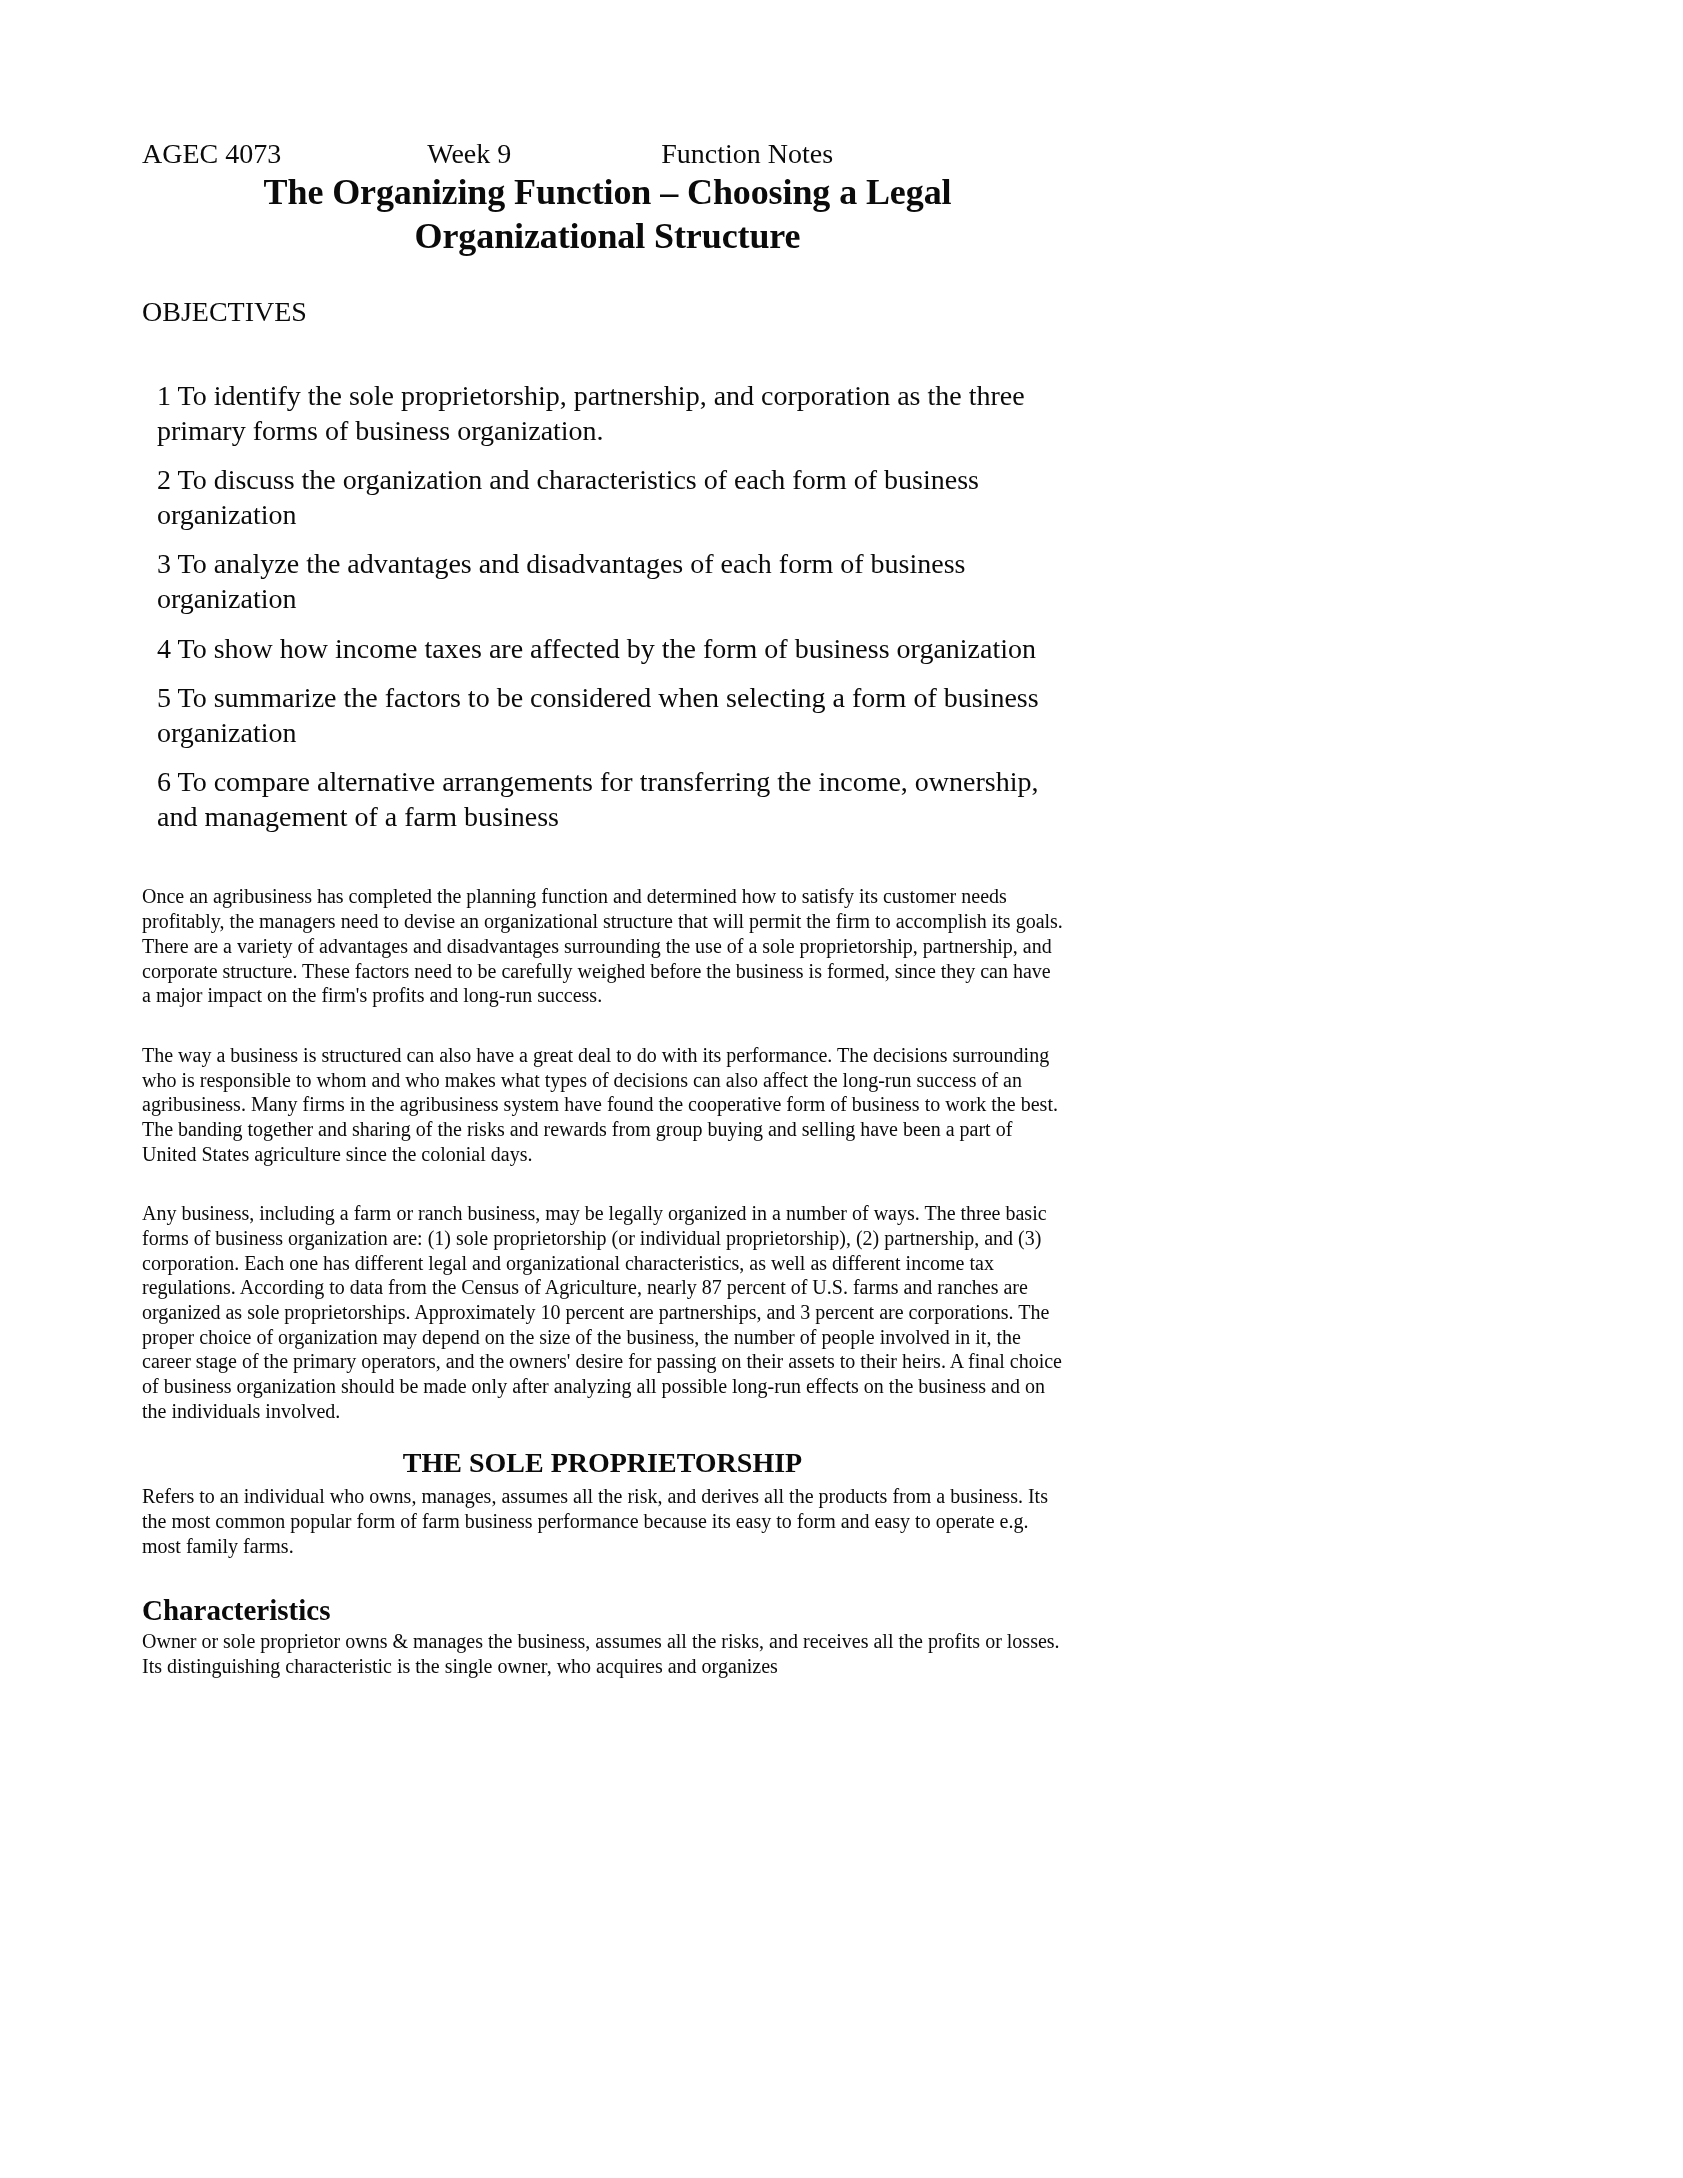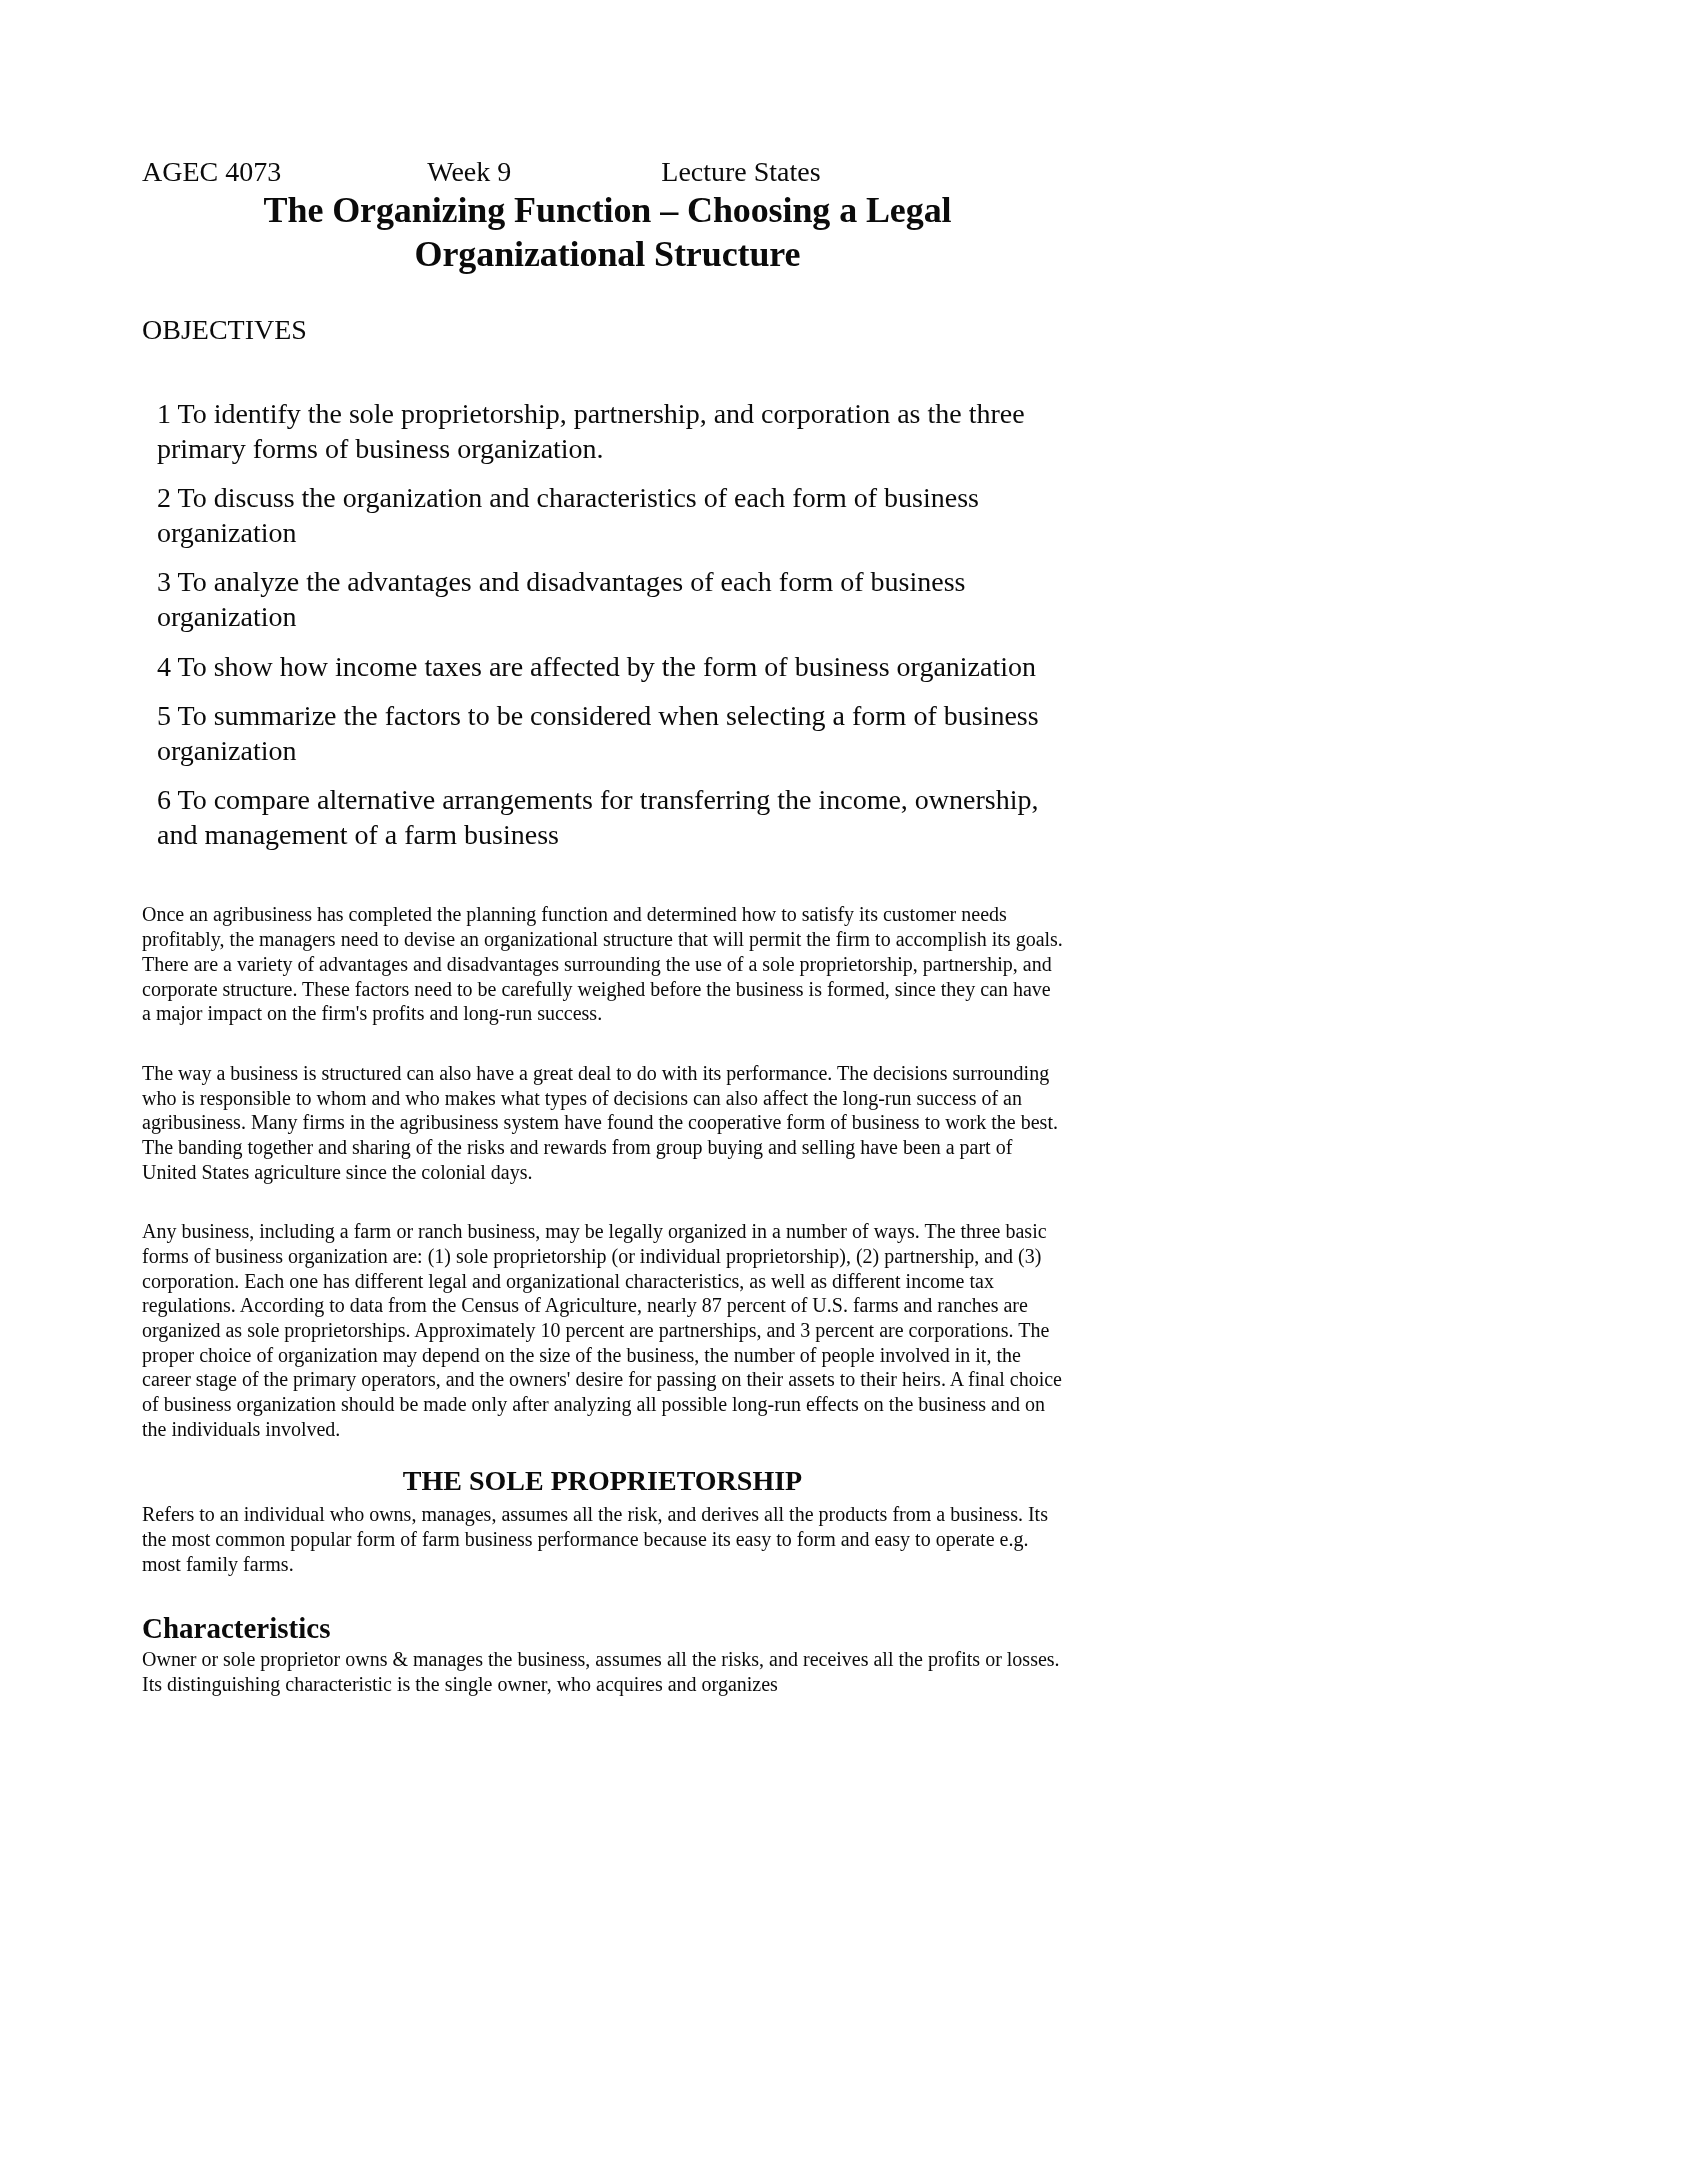--- a/index.html
+++ b/index.html
@@ -32,21 +32,21 @@
   }
 
   
   .header-row {
     display: block;
     white-space: nowrap;
     font-size: 28px;
     line-height: 1.22;
   }
   .header-row .h-course { display: inline-block; }
-  .header-row .h-week   { display: inline-block; margin-left: 146px; margin-top: 18px; }
+  .header-row .h-week   { display: inline-block; margin-left: 146px; }
   .header-row .h-kind   { display: inline-block; margin-left: 150px; }
 
   .doc-title {
     text-align: center;
     font-weight: bold;
     font-size: 36px;
     line-height: 1.22;
     letter-spacing: -0.1px;
     margin: 0 0 1px 10px;
   }
@@ -94,21 +94,21 @@
     text-rendering: optimizeLegibility;
   }
 </style>
 </head>
 <body>
 
 <div class="page">
   <div class="content">
 
     <div class="header-row">
-      <span class="h-course">AGEC 4073</span><span class="h-week">Week 9</span><span class="h-kind">Lecture States</span>
+      <span class="h-course">AGEC 4073</span><span class="h-week">Week 9</span><span class="h-kind">Function Notes</span>
     </div>
 
     <div class="doc-title">The Organizing Function – Choosing a Legal Organizational Structure</div>
 
     <div class="spacer-line"></div>
 
     <div class="section-label">OBJECTIVES</div>
 
     <div class="spacer-line"></div>
 

